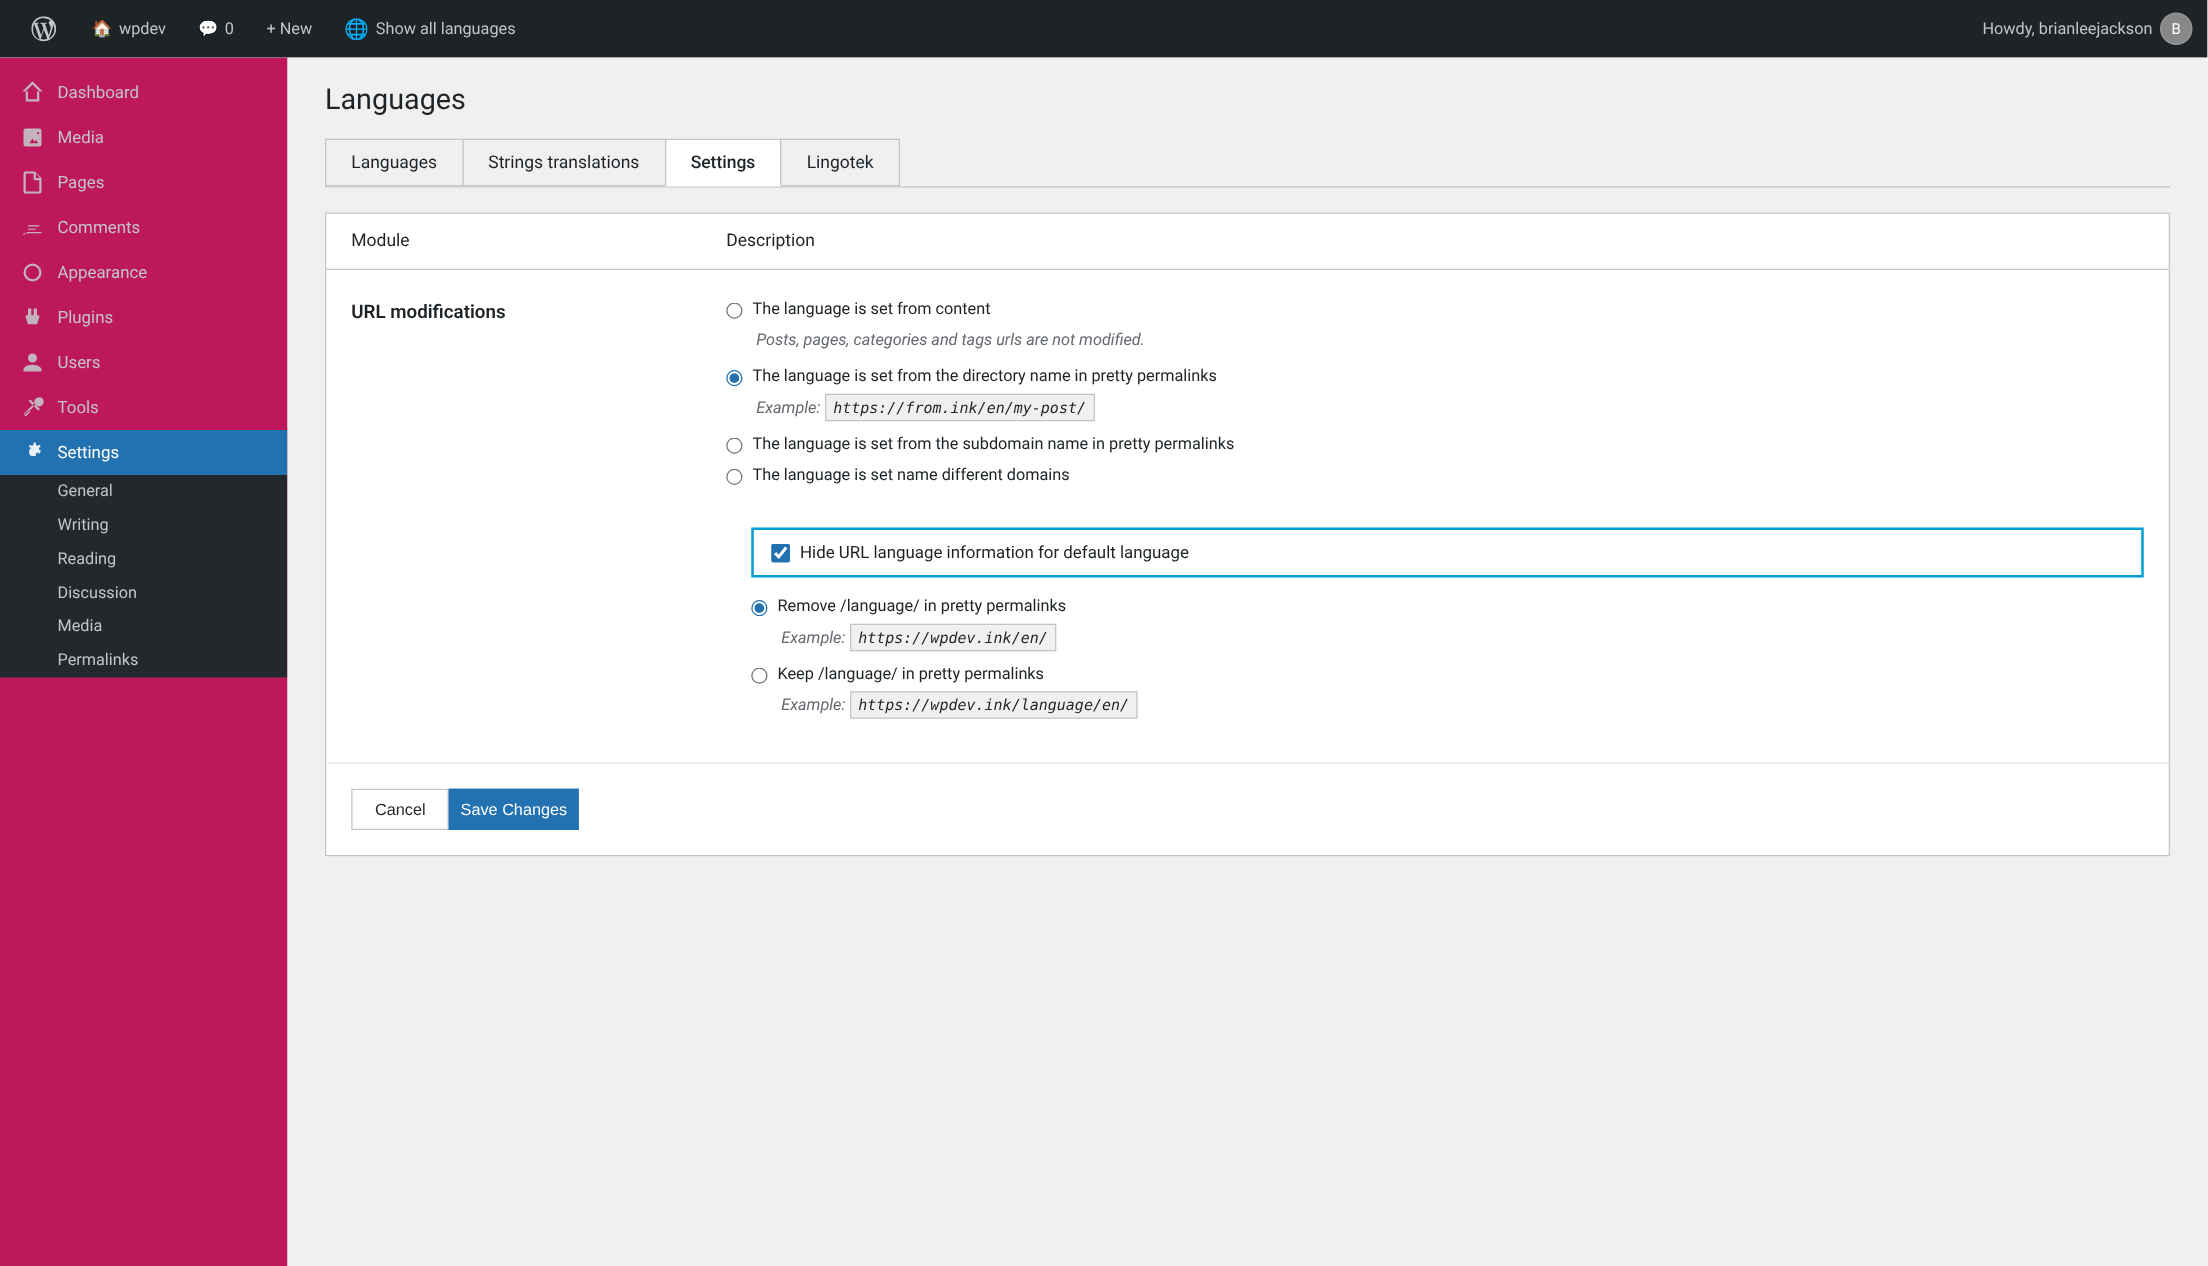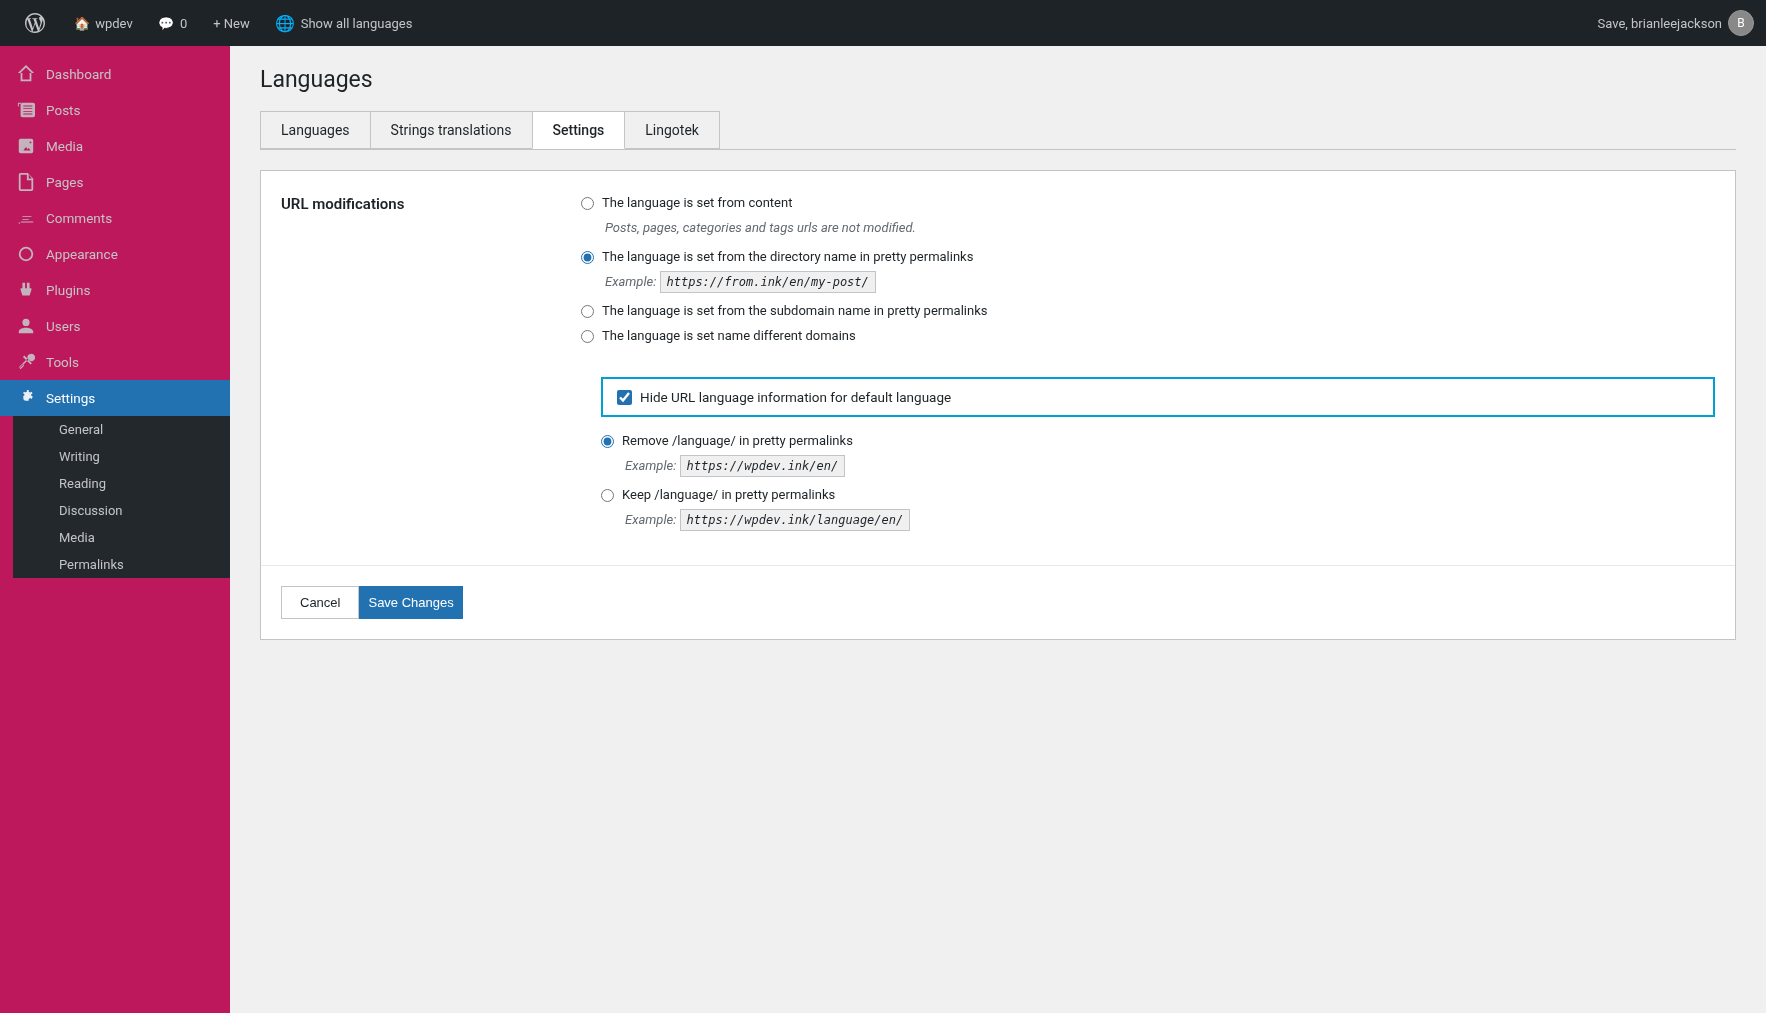--- a/index.html
+++ b/index.html
@@ -45,21 +45,21 @@
       cursor: pointer;
       font-size: 13.5px;
       line-height: 1.4;
       text-decoration: none;
     }
     .sidebar-item.active { background: #2271b1; color: #fff; }
     .sidebar-item .icon { width: 20px; height: 20px; display: flex; align-items: center; justify-content: center; flex-shrink: 0; opacity: 0.9; }
     .sidebar-item .icon svg { width: 18px; height: 18px; fill: currentColor; }
 
     
-    .sidebar-submenu { list-style: none; background: #23282d; margin-left: 13px; }
+    .sidebar-submenu { list-style: none; background: #23282d; }
     .sidebar-submenu-item {
       padding: 6px 16px 6px 46px;
       color: #c3c4c7;
       font-size: 13px;
       cursor: pointer;
       display: block;
     }
 
     
     .content {
@@ -203,47 +203,39 @@
     </div>
     <div class="topbar-item">
       <span>+ New</span>
     </div>
     <div class="topbar-item">
       <span style="font-size:16px;">🌐</span>
       <span>Show all languages</span>
     </div>
   </div>
   <div class="topbar-right">
-    <span>Save, brianleejackson</span>
+    <span>Howdy, brianleejackson</span>
     <div class="avatar-circle">B</div>
   </div>
 </div>
 
 <div class="main-layout">
 
   <div class="sidebar">
     <ul class="sidebar-menu">
 
       <li class="sidebar-item">
         <span class="icon">
           <svg viewBox="0 0 20 20">
               <path d="M10.069 2.828L16.24 9H14v7H6V9H3.757l6.312-6.172zM10 0L1 9h3v9h12V9h3L10 0z"></path>
             </svg>
         </span>
         <span>Dashboard</span>
       </li>
 
-      <li class="sidebar-item">
-        <span class="icon">
-          <svg viewBox="0 0 20 20">
-              <path d="M18 2H6a2 2 0 00-2 2v12a2 2 0 002 2h12a2 2 0 002-2V4a2 2 0 00-2-2zm-1 13H7v-1h10v1zm0-3H7v-1h10v1zm0-3H7V8h10v1zm0-3H7V5h10v1zM2 6H1V2h4v1H2v3z"></path>
-            </svg>
-        </span>
-        <span>Posts</span>
-      </li>
 
       <li class="sidebar-item">
         <span class="icon">
           <svg viewBox="0 0 20 20">
               <path d="M16 2H4a2 2 0 00-2 2v12a2 2 0 002 2h12a2 2 0 002-2V4a2 2 0 00-2-2zM7 15l3-4 2 3 1-2 2 3H7zm8-8a1 1 0 110-2 1 1 0 010 2z"></path>
             </svg>
         </span>
         <span>Media</span>
       </li>
 
@@ -340,20 +332,24 @@
 
     <div style="display:flex; margin-bottom:20px; border-bottom: 1px solid #c3c4c7;">
       <a class="tab">Languages</a>
       <a class="tab">Strings translations</a>
       <a class="tab active">Settings</a>
       <a class="tab">Lingotek</a>
     </div>
 
     <div class="settings-card">
 
+      <div class="settings-table-header">
+        <div class="settings-table-header-col">Module</div>
+        <div class="settings-table-header-col">Description</div>
+      </div>
 
       <div class="settings-section">
         <div class="settings-row">
 
           <div class="settings-left">
             <div class="settings-section-title">URL modifications</div>
           </div>
 
           <div class="settings-right">
 

